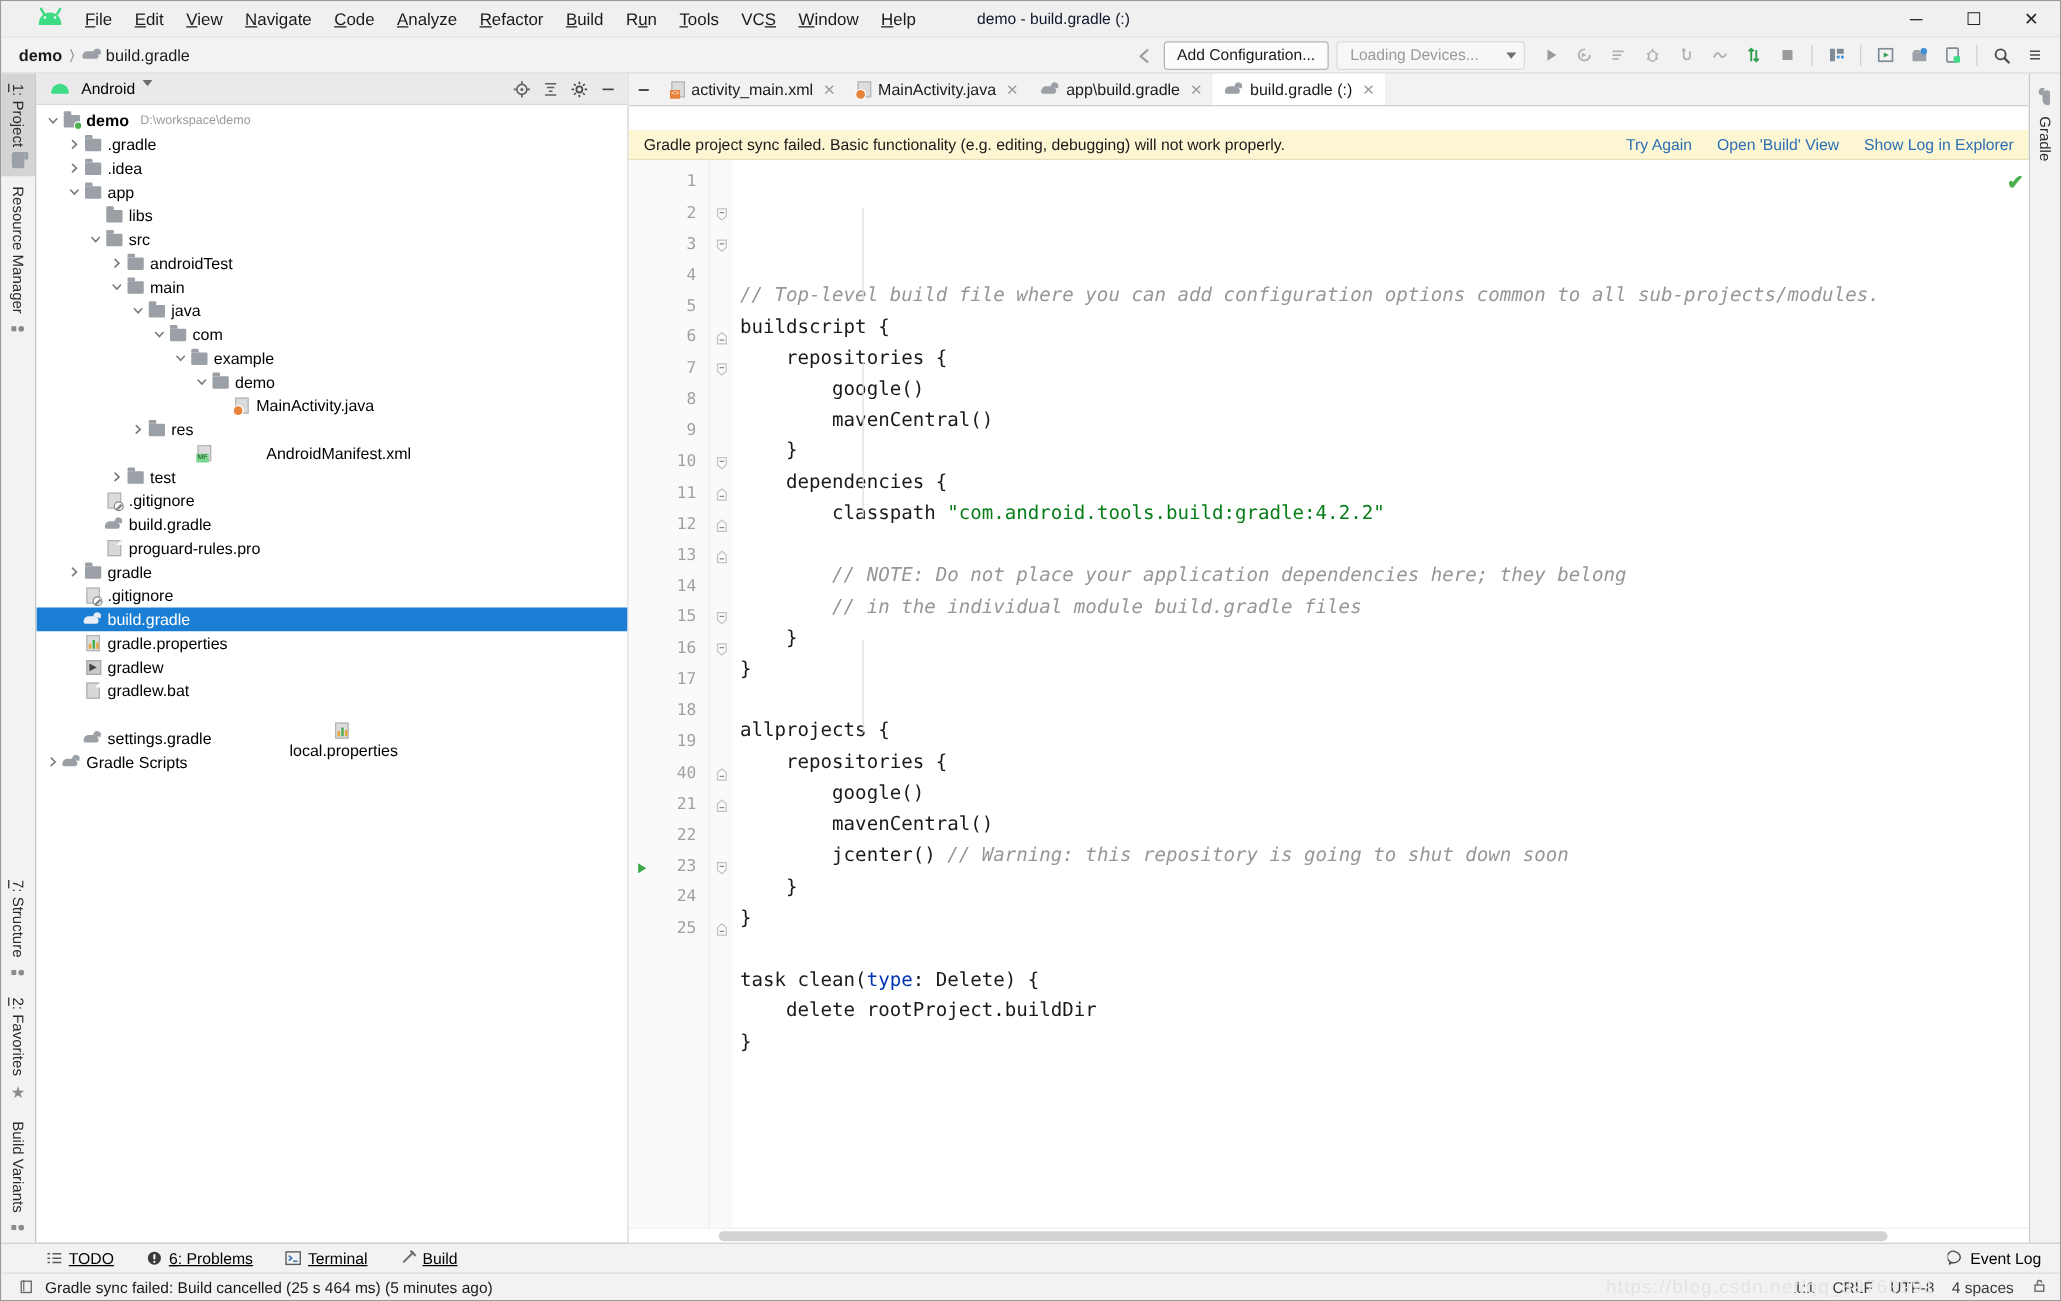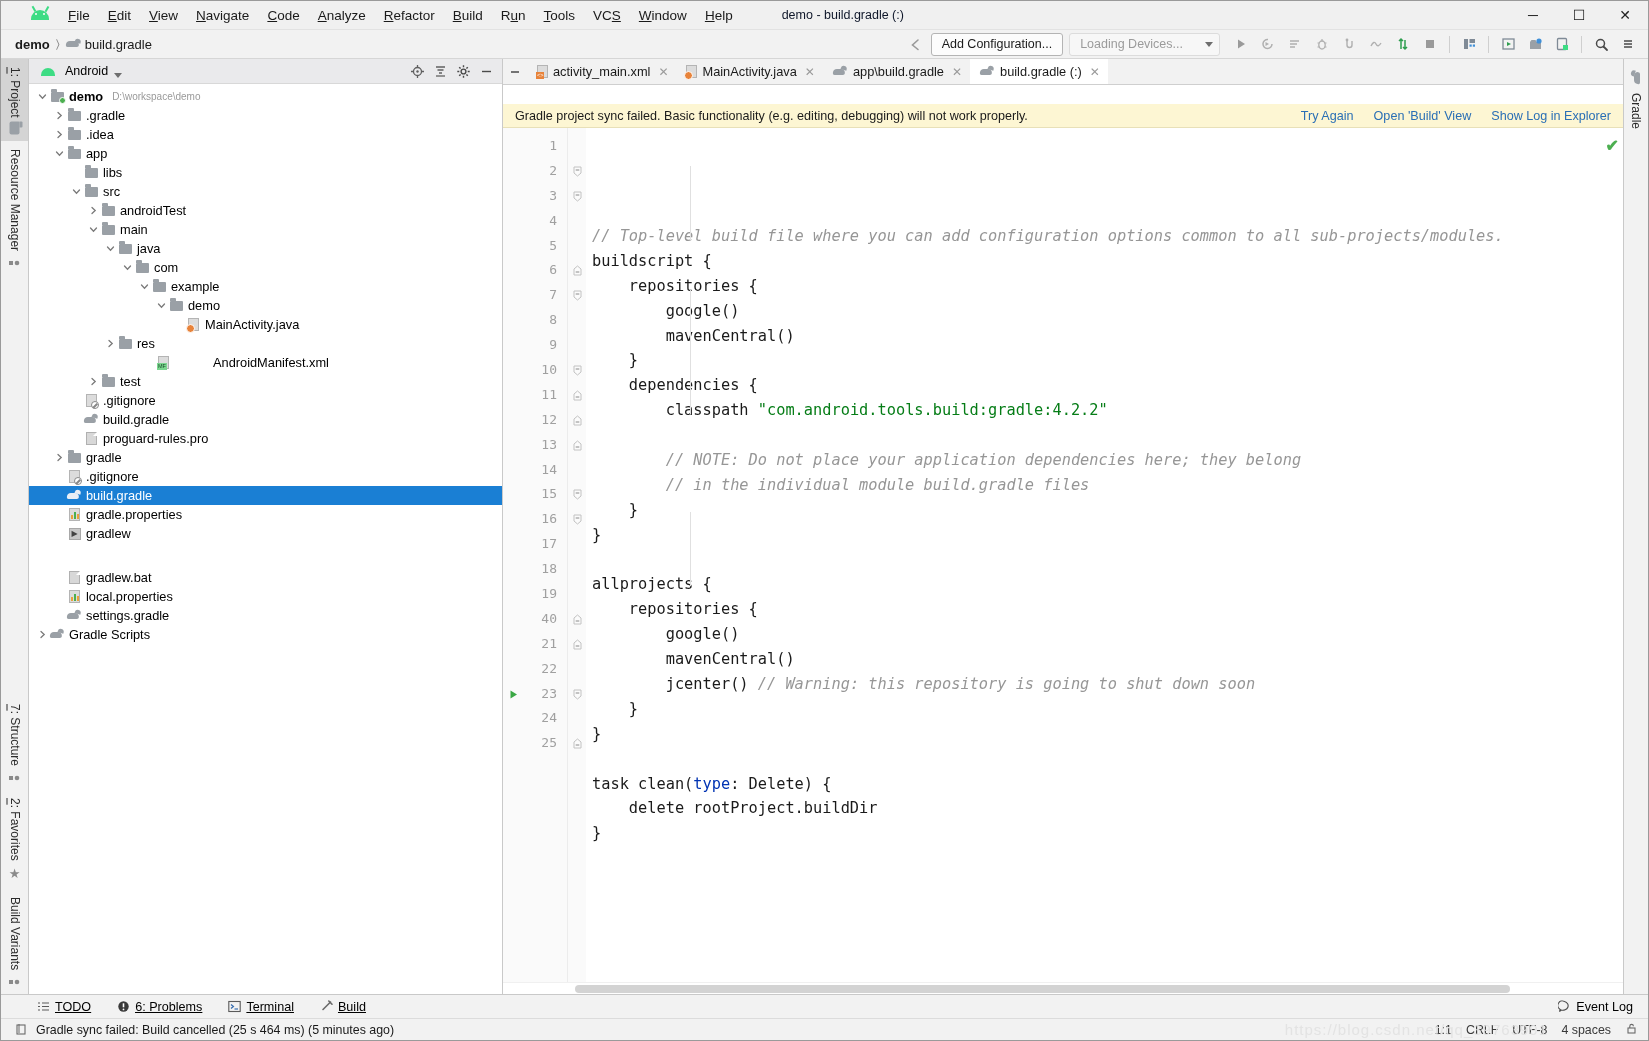--- a/index.html
+++ b/index.html
@@ -205,21 +205,21 @@
   }
   .pp-header {
     height: 25px;
     flex: 0 0 25px;
     background: #eaeaec;
     display: flex; align-items: center;
     padding: 0 6px 0 10px;
     border-bottom: 1px solid #d8d8d8;
     font-size: 12.5px;
   }
-  .pp-header .ptitle { display: flex; align-items: flex-end; gap: 6px; }
+  .pp-header .ptitle { display: flex; align-items: flex-start; gap: 6px; }
   .pp-tools { margin-left: auto; display: flex; align-items: center; gap: 4px; }
   .pp-tool {
     width: 19px; height: 19px;
     display: flex; align-items: center; justify-content: center;
     color: #606060;
   }
   .tree {
     flex: 1 1 auto;
     overflow: hidden;
     padding-top: 3px;
@@ -968,28 +968,28 @@
             </span>
             <span class="tlabel">gradle.properties</span>
           </div>
           <div class="trow" style="padding-left: 23px;">
             <span class="arrow"></span>
             <span class="ic">
               <span class="sh-ic">▶</span>
             </span>
             <span class="tlabel">gradlew</span>
           </div>
-          <div class="trow" style="padding-left: 23px; margin-top: 25px;">
+          <div class="trow" style="padding-left: 23px;">
             <span class="arrow"></span>
             <span class="ic">
               <span class="doc-ic"></span>
             </span>
             <span class="tlabel">gradlew.bat</span>
           </div>
-          <div class="trow" style="padding-left: 23px;">
+          <div class="trow" style="padding-left: 23px; flex-direction: column;">
             <span class="arrow"></span>
             <span class="ic">
               <span class="props-ic">
                 <span class="b1"></span>
                 <span class="b2"></span>
                 <span class="b3"></span>
               </span>
             </span>
             <span class="tlabel">local.properties</span>
           </div>

